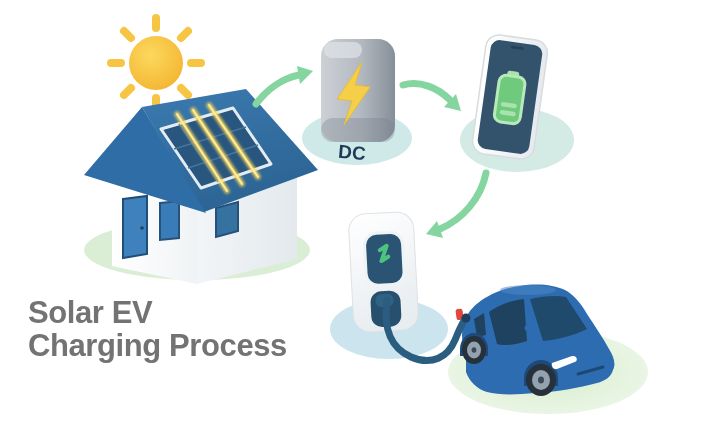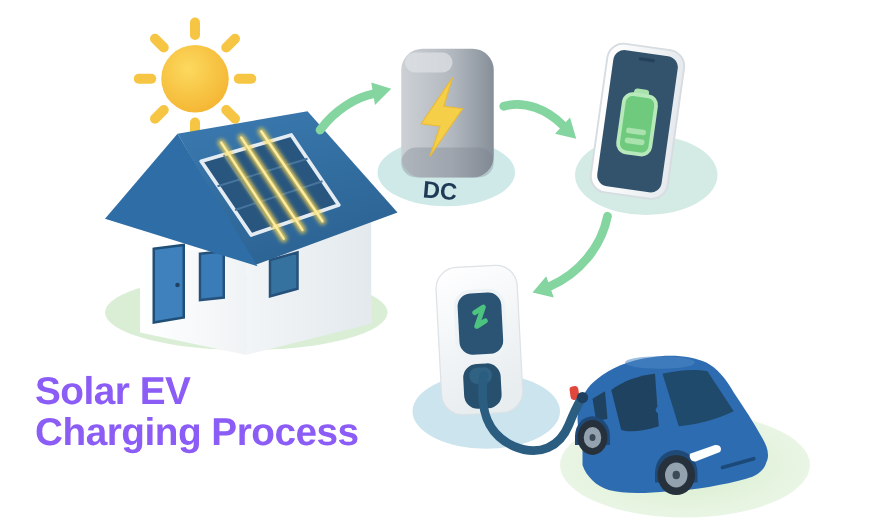--- a/index.html
+++ b/index.html
@@ -5,21 +5,21 @@
   html,body{margin:0;padding:0;background:#ffffff;}
   .canvas{
     position:relative;width:710px;height:424px;background:#ffffff;
     overflow:hidden;font-family:"Liberation Sans",sans-serif;
   }
   .scene{position:absolute;left:0;top:0;}
   .title{
     position:absolute;left:28px;top:297px;
     font-family:"Liberation Sans",sans-serif;
     font-weight:800;font-size:31px;line-height:1.06;
-    color:#8b5cf6;letter-spacing:-0.4px;
+    color:#737373;letter-spacing:-0.4px;
   }
 </style>
 </head>
 <body>
 
 <div class="canvas">
 
 <svg class="scene" width="710" height="424" viewBox="0 0 710 424">
   <defs>
     <linearGradient id="gBox" x1="0" y1="0" x2="1" y2="0">

